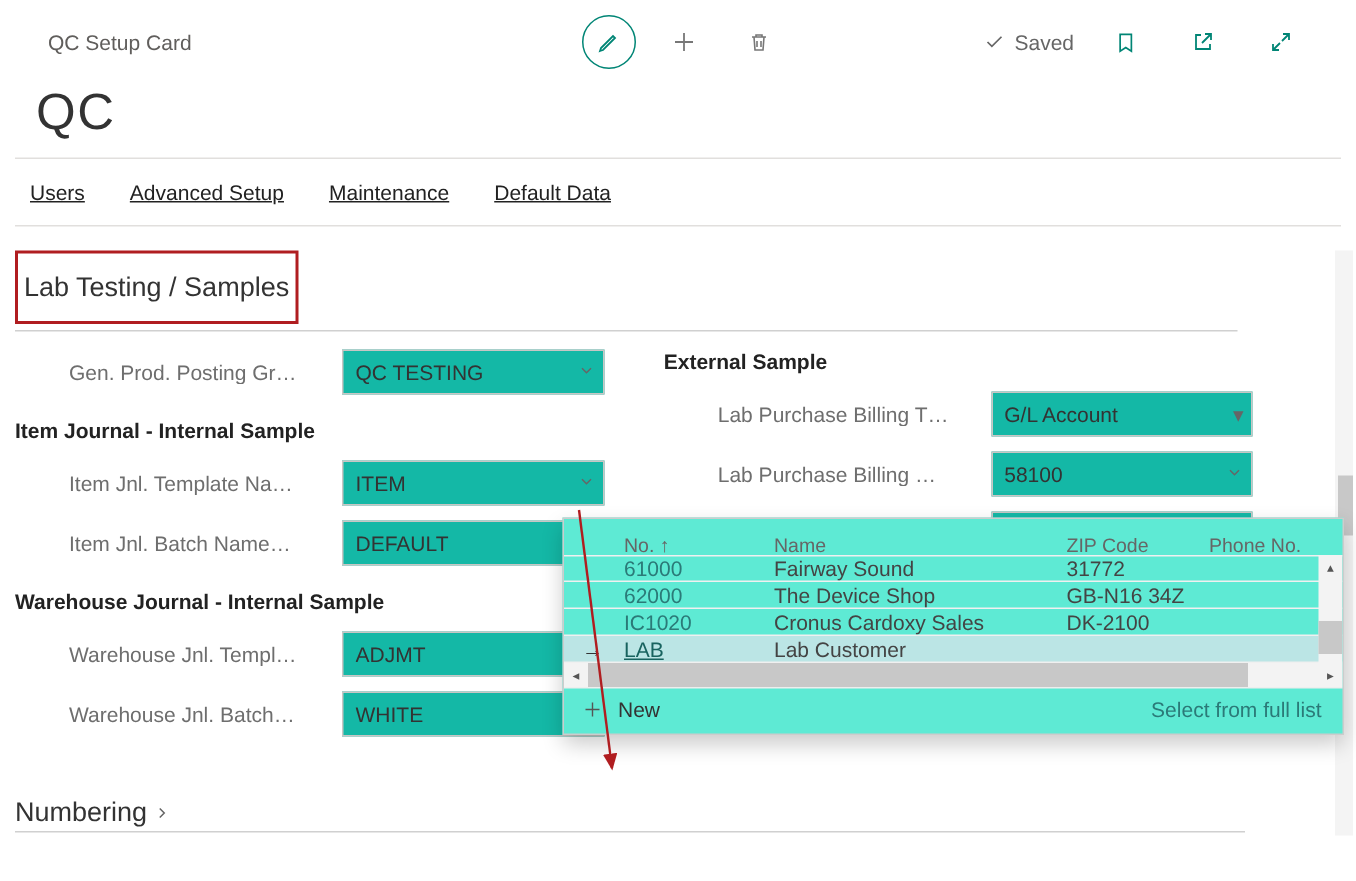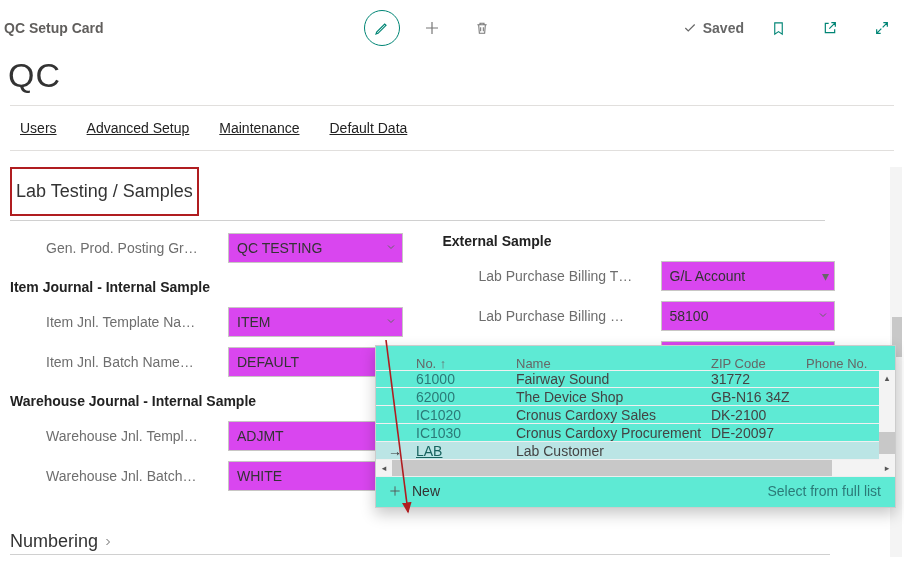--- a/index.html
+++ b/index.html
@@ -1,28 +1,28 @@
 <!DOCTYPE html>
 <html><head>
 <meta charset="utf-8">
 <style>
 * { box-sizing: border-box; margin: 0; padding: 0; font-family: "Segoe UI", -apple-system, sans-serif; }
 body { background: #fff; font-size: 14px; color: #323130; position: relative; width: 904px; height: 587px; overflow: hidden; }
 
 
-.header { display: flex; align-items: center; padding: 10px 4px; gap: 20px; font-weight: bold; }
+.header { display: flex; align-items: center; padding: 10px 32px; gap: 20px; }
 .header-title { color: #605e5c; font-size: 14px; flex: 0 0 auto; }
 .header-actions { display: flex; align-items: center; gap: 14px; margin-left: 240px; }
 .icon-btn { width: 36px; height: 36px; display: inline-flex; align-items: center; justify-content: center; cursor: pointer; color: #555; }
 .icon-btn.circled { border: 1.5px solid #008575; border-radius: 50%; color: #008575; }
 .header-right { margin-left: auto; display: flex; align-items: center; gap: 16px; color: #555; }
 .saved { display: inline-flex; align-items: center; gap: 6px; color: #666; }
 
 
-.main-title { font-size: 34px; font-weight: 300; color: #333; padding: 0 8px 10px; letter-spacing: 1px; }
+.main-title { font-size: 34px; font-weight: 300; color: #333; padding: 0 24px 10px; letter-spacing: 1px; }
 
 
 .subnav { display: flex; gap: 30px; padding: 14px 10px 14px 10px; border-top: 1px solid #e1dfdd; border-bottom: 1px solid #e1dfdd; margin: 0 10px 16px; }
 .subnav-item { color: #222; cursor: pointer; font-size: 14px; text-decoration: underline; }
 
 
 .content { padding: 0 10px; position: relative; }
 .scroll-track { position:absolute; right:2px; top:0; width:12px; height:390px; background:#f4f4f4;}
 .scroll-thumb { position:absolute; right:2px; top:150px; width:10px; height:40px; background:#c8c8c8; }
 
@@ -30,21 +30,21 @@
 .section-heading { display: inline-block; font-size: 18px; color: #333; padding: 12px 4px; border: 2px solid #b01d20; font-weight: 400; }
 .section-rule { border-bottom: 1px solid #d0d0d0; margin: 4px 0 12px; width: 815px; }
 
 
 .form-cols { display: flex; gap: 40px; width: 825px; }
 .form-col { flex: 1; display: flex; flex-direction: column; gap: 10px; }
 .sub-head { font-weight: 600; color: #222; margin: 6px 0 2px; font-size: 14px; }
 .row { display: flex; align-items: center; gap: 12px; margin-left: 36px; }
 .label { flex: 0 0 170px; color: #6e6e6e; font-size: 14px; white-space: nowrap; overflow: hidden; text-overflow: ellipsis; }
 .control { flex: 1; position: relative; }
-.input { width: 100%; height: 30px; border: 1px solid #c8c6c4; padding: 2px 26px 2px 8px; background: #d946ef; font-size: 14px; color: #333; }
+.input { width: 100%; height: 30px; border: 1px solid #c8c6c4; padding: 2px 26px 2px 8px; background: #14b8a6; font-size: 14px; color: #333; }
 .chev { position: absolute; right: 6px; top: 50%; transform: translateY(-50%); color: #666; pointer-events: none; }
 select.input { appearance: none; -webkit-appearance: none; }
 
 
 .numbering { margin-top: 40px; font-size: 18px; color: #333; display: flex; align-items: center; gap: 4px; }
 .num-rule { border-bottom: 1px solid #d0d0d0; width: 820px; margin-top: 2px;}
 
 
 .lookup { position: absolute; left: 375px; top: 345px; width: 521px; background: #5eead4; border: 1px solid #ccc; box-shadow: 0 6px 14px rgba(0,0,0,0.22); }
 .lookup-headers { display:flex; padding: 10px 16px 2px 40px; font-size:13px; color:#666; }
@@ -247,25 +247,20 @@
     <div class="lookup-row">
       <span class="lk-col lk-no">62000</span>
       <span class="lk-col lk-name">The Device Shop</span>
       <span class="lk-col lk-zip">GB-N16 34Z</span>
     </div>
     <div class="lookup-row">
       <span class="lk-col lk-no">IC1020</span>
       <span class="lk-col lk-name">Cronus Cardoxy Sales</span>
       <span class="lk-col lk-zip">DK-2100</span>
     </div>
-    <div class="lookup-row">
-      <span class="lk-col lk-no">IC1030</span>
-      <span class="lk-col lk-name">Cronus Cardoxy Procurement</span>
-      <span class="lk-col lk-zip">DE-20097</span>
-    </div>
     <div class="lookup-row selected">
       <span class="arrow-selected">→</span>
       <span class="lk-col lk-no">LAB</span>
       <span class="lk-col lk-name">Lab Customer</span>
     </div>
     <div class="lookup-scroll">
       <span class="lookup-scroll-up">▴</span>
       <div class="lookup-scroll-thumb"></div>
     </div>
   </div>

